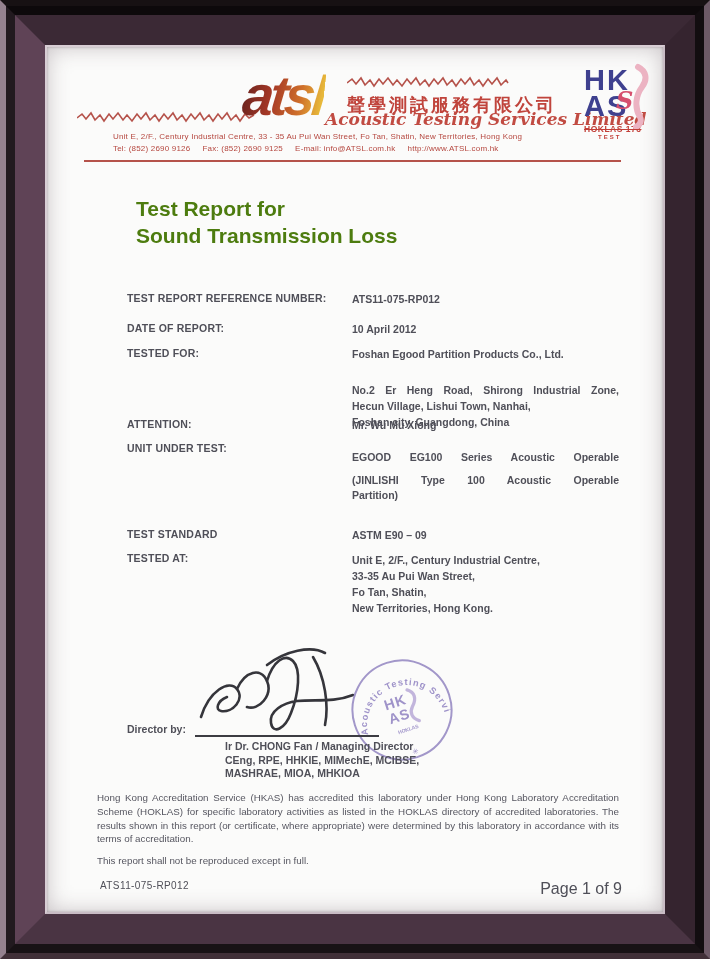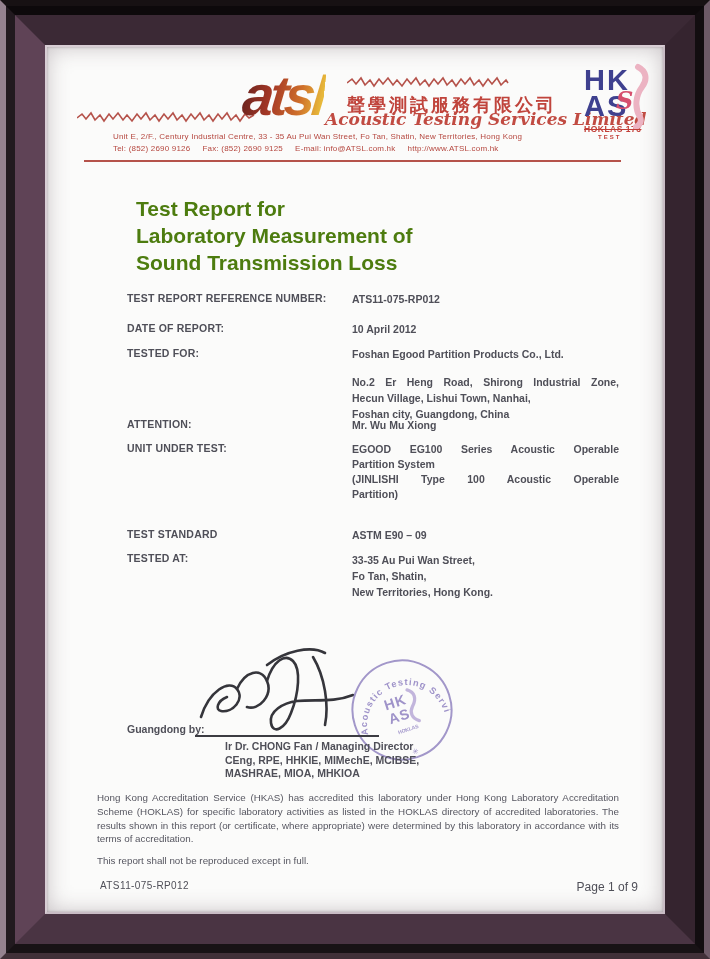--- a/index.html
+++ b/index.html
@@ -41,34 +41,34 @@
     letter-spacing:.5px;text-decoration:line-through;}
   .hoklas-sub{font-size:6px;font-weight:bold;color:#c23f38;letter-spacing:2px;margin-left:14px;}
   
   .title{position:absolute;left:89px;top:148px;font-size:21px;font-weight:bold;
     color:#4d7c0f;line-height:27px;}
   
   .lbl{position:absolute;left:80px;font-size:10.5px;font-weight:bold;color:#4f4f58;
     letter-spacing:.2px;white-space:nowrap;}
   .val{position:absolute;left:305px;width:267px;font-size:10.5px;font-weight:bold;
     color:#4f4f58;line-height:15px;}
-  .jl{text-align:justify;text-align-last:justify;}
+  .jl{text-align:justify;text-align-last:justify;margin-top:8px;}
   
   .app-lbl{position:absolute;left:80px;top:676px;font-size:10.5px;font-weight:bold;color:#4f4f58;}
   .sig-line{position:absolute;left:148px;top:688px;width:184px;height:2px;background:#3c3c42;}
   .app-name{position:absolute;left:178px;top:693px;font-size:10.5px;font-weight:bold;
     color:#4f4f58;line-height:13.5px;}
   .sig-svg{position:absolute;left:140px;top:596px;}
   .stamp{position:absolute;left:300px;top:608px;opacity:.88;}
   
   .acc-text{position:absolute;left:50px;top:744px;width:522px;font-size:9.8px;
     color:#565660;line-height:13.8px;text-align:justify;}
   .note{position:absolute;left:50px;top:808px;font-size:9.8px;color:#565660;}
   .doc-num{position:absolute;left:53px;top:833px;font-size:10px;color:#4f4f58;letter-spacing:.4px;}
-  .page-num{position:absolute;right:25px;top:833px;font-size:12px;color:#4f4f58;margin-left:44px;}
+  .page-num{position:absolute;right:41px;top:833px;font-size:16px;color:#4f4f58;margin-left:44px;}
   svg{display:block;}
 </style>
 </head>
 <body>
 
 <div class="frame-l1">
 <div class="frame-l2">
 <div class="frame-l3">
 <div class="frame-l4">
 <div class="paper">
@@ -105,21 +105,20 @@
         <path d="M30 4 C38 8 40 16 34 24 C28 32 26 44 32 54 C34 58 32 62 28 64" fill="none" stroke="#ecb3c2" stroke-width="6" stroke-linecap="round"></path>
         <text x="8" y="46" font-size="24" font-style="italic" font-weight="bold" font-family="DejaVu Serif, serif" fill="#d64f6e">S</text>
       </svg>
     </div>
     <div class="hoklas">HOKLAS 173</div>
     <div class="hoklas-sub">TEST</div>
   </div>
 
   <div class="title">
     <div>Test Report for</div>
-    <div>Laboratory Measurement of</div>
     <div>Sound Transmission Loss</div>
   </div>
 
   <div class="lbl" style="top:245px;">TEST REPORT REFERENCE NUMBER:</div>
   <div class="val" style="top:245px;">ATS11-075-RP012</div>
 
   <div class="lbl" style="top:275px;text-align:right;">DATE OF REPORT:</div>
   <div class="val" style="top:275px;">10 April 2012</div>
 
   <div class="lbl" style="top:300px;">TESTED FOR:</div>
@@ -130,30 +129,30 @@
     <div>Hecun Village, Lishui Town, Nanhai,</div>
     <div>Foshan city, Guangdong, China</div>
   </div>
 
   <div class="lbl" style="top:371px;">ATTENTION:</div>
   <div class="val" style="top:371px;">Mr. Wu Mu Xiong</div>
 
   <div class="lbl" style="top:395px;">UNIT UNDER TEST:</div>
   <div class="val" style="top:395px;line-height:15px;">
     <div class="jl">EGOOD EG100 Series Acoustic Operable</div>
-    <div>Partition System</div>
     <div class="jl">(JINLISHI Type 100 Acoustic Operable</div>
     <div>Partition)</div>
   </div>
 
   <div class="lbl" style="top:481px;">TEST STANDARD</div>
   <div class="val" style="top:481px;">ASTM E90 – 09</div>
 
   <div class="lbl" style="top:505px;">TESTED AT:</div>
   <div class="val" style="top:505px;line-height:16px;">
+    <div>Unit E, 2/F., Century Industrial Centre,</div>
     <div>33-35 Au Pui Wan Street,</div>
     <div>Fo Tan, Shatin,</div>
     <div>New Territories, Hong Kong.</div>
   </div>
 
   <div class="sig-svg">
     <svg width="210" height="100" viewBox="0 0 210 100">
       <g fill="none" stroke="#35353b" stroke-width="2.6" stroke-linecap="round">
         <path d="M80 22 C98 8 124 2 138 10"></path>
         <path d="M14 74 C22 48 42 36 50 46 C58 56 46 70 34 68 C28 67 30 58 40 54"></path>
@@ -176,21 +175,21 @@
         </text>
         <text x="50" y="92" text-anchor="middle" font-size="7" fill="#8d7fc0">✳</text>
         <text x="36" y="46" font-size="13" font-weight="bold" letter-spacing="1" font-family="Liberation Sans, sans-serif" fill="#8d7fc0">HK</text>
         <text x="36" y="59" font-size="13" font-weight="bold" letter-spacing="1" font-family="Liberation Sans, sans-serif" fill="#8d7fc0">AS</text>
         <path d="M60 34 C66 38 66 44 60 50 C56 54 56 60 62 64" fill="none" stroke="#b7a8d6" stroke-width="3" stroke-linecap="round"></path>
         <text x="50" y="70" text-anchor="middle" font-size="4.6" font-weight="bold" font-family="Liberation Sans, sans-serif" fill="#8d7fc0">HOKLAS</text>
       </g>
     </svg>
   </div>
 
-  <div class="app-lbl">Guangdong by:</div>
+  <div class="app-lbl">Director by:</div>
   <div class="sig-line"></div>
   <div class="app-name">
     <div>Ir Dr. CHONG Fan / Managing Director</div>
     <div>CEng, RPE, HHKIE, MIMechE, MCIBSE,</div>
     <div>MASHRAE, MIOA, MHKIOA</div>
   </div>
 
   <div class="acc-text">Hong Kong Accreditation Service (HKAS) has accredited this laboratory under Hong Kong Laboratory Accreditation Scheme (HOKLAS) for specific laboratory activities as listed in the HOKLAS directory of accredited laboratories. The results shown in this report (or certificate, where appropriate) were determined by this laboratory in accordance with its terms of accreditation.</div>
   <div class="note">This report shall not be reproduced except in full.</div>
   <div class="doc-num">ATS11-075-RP012</div>

